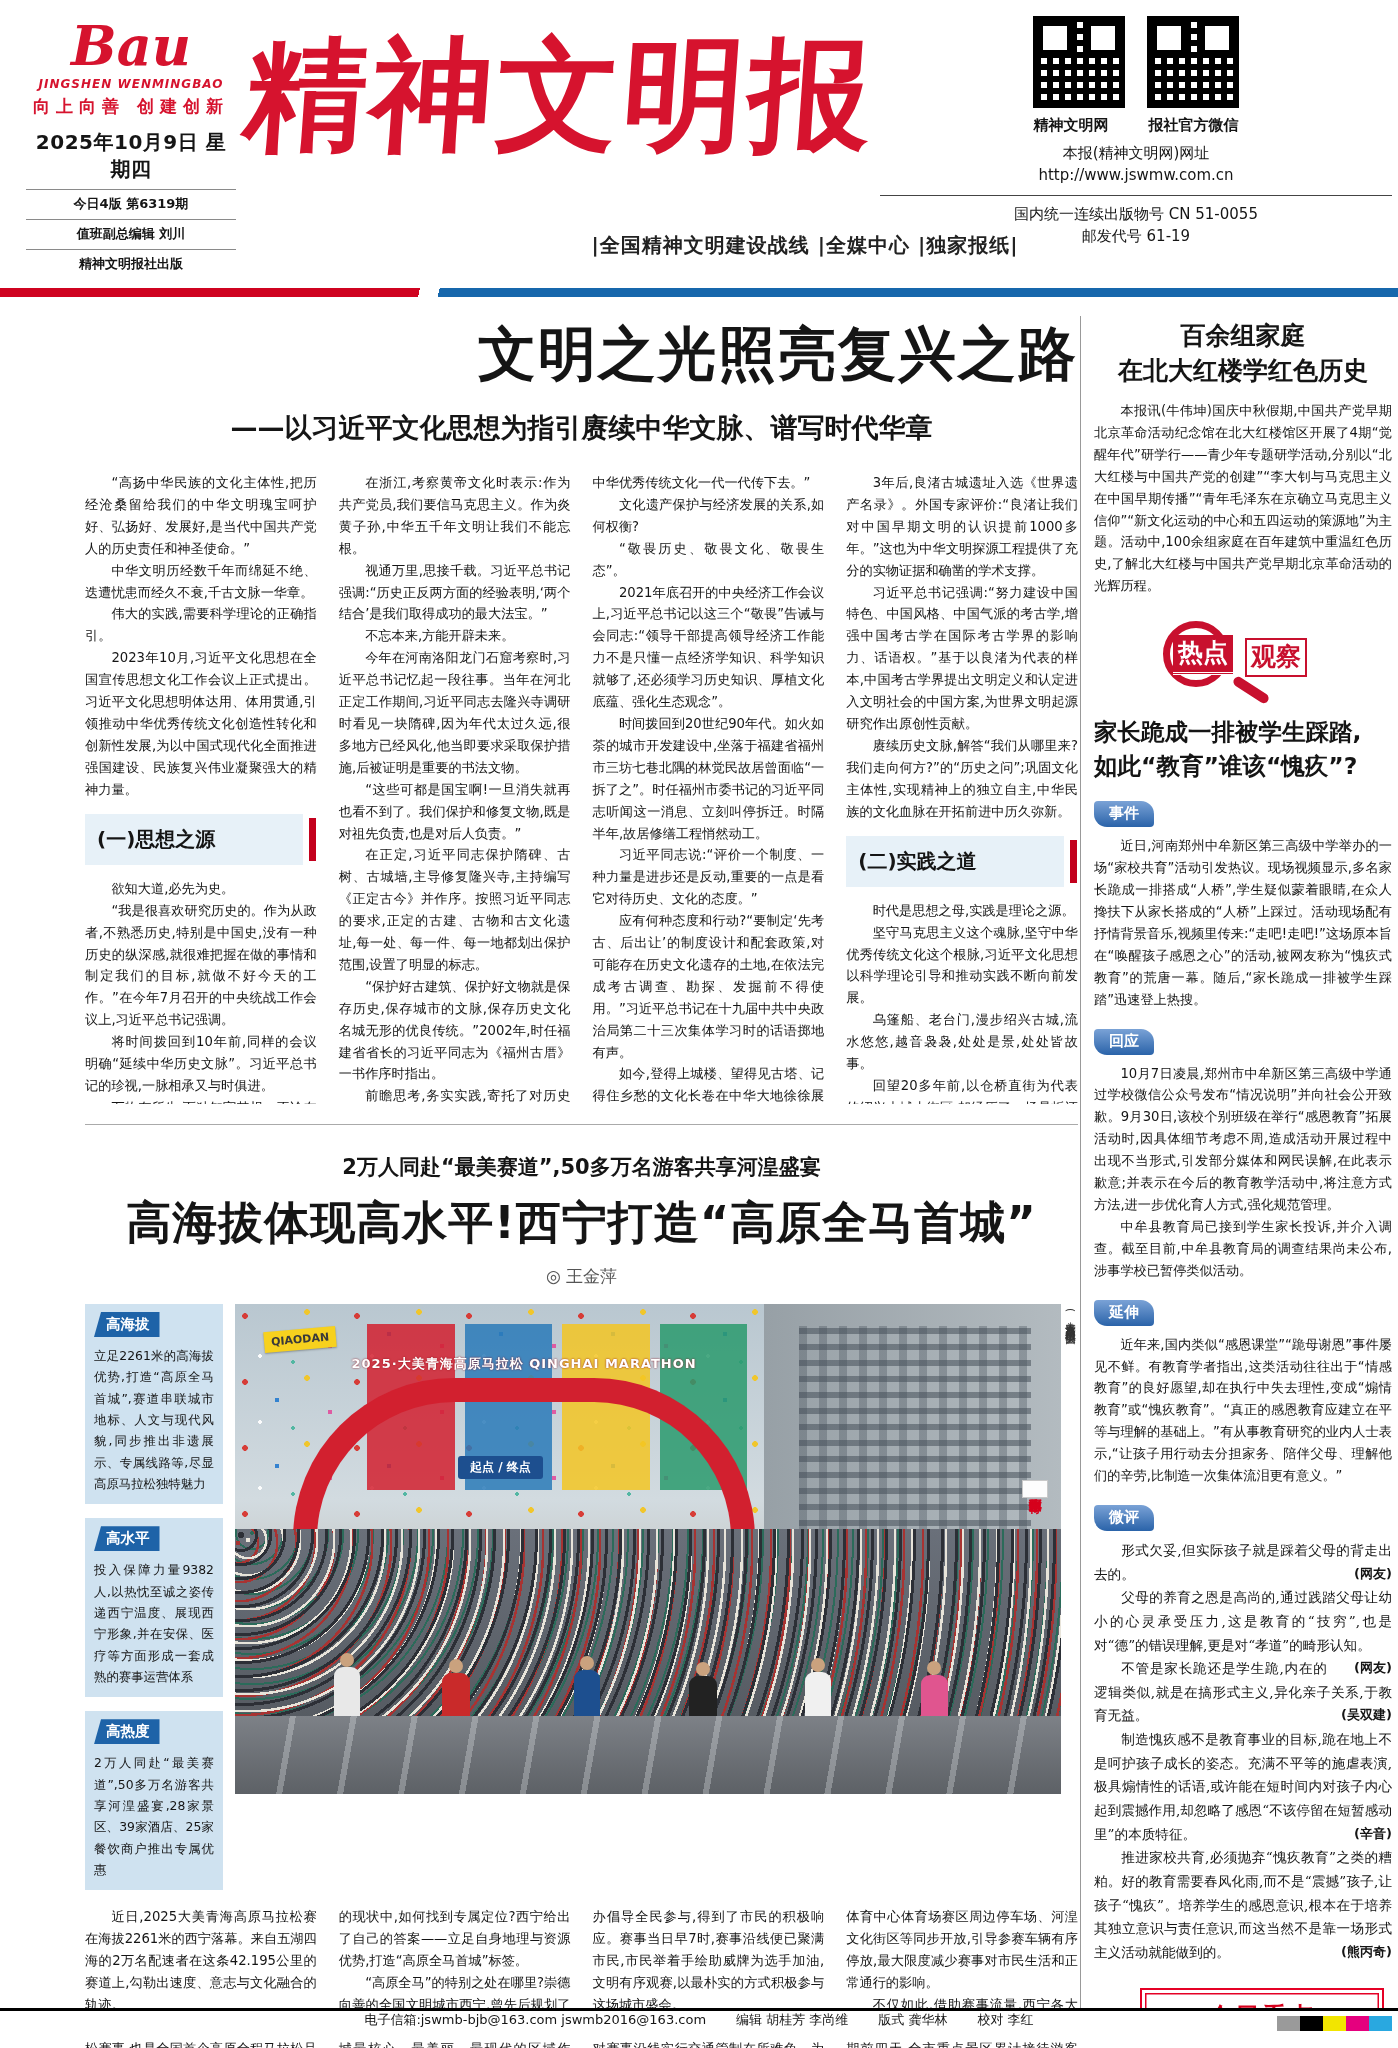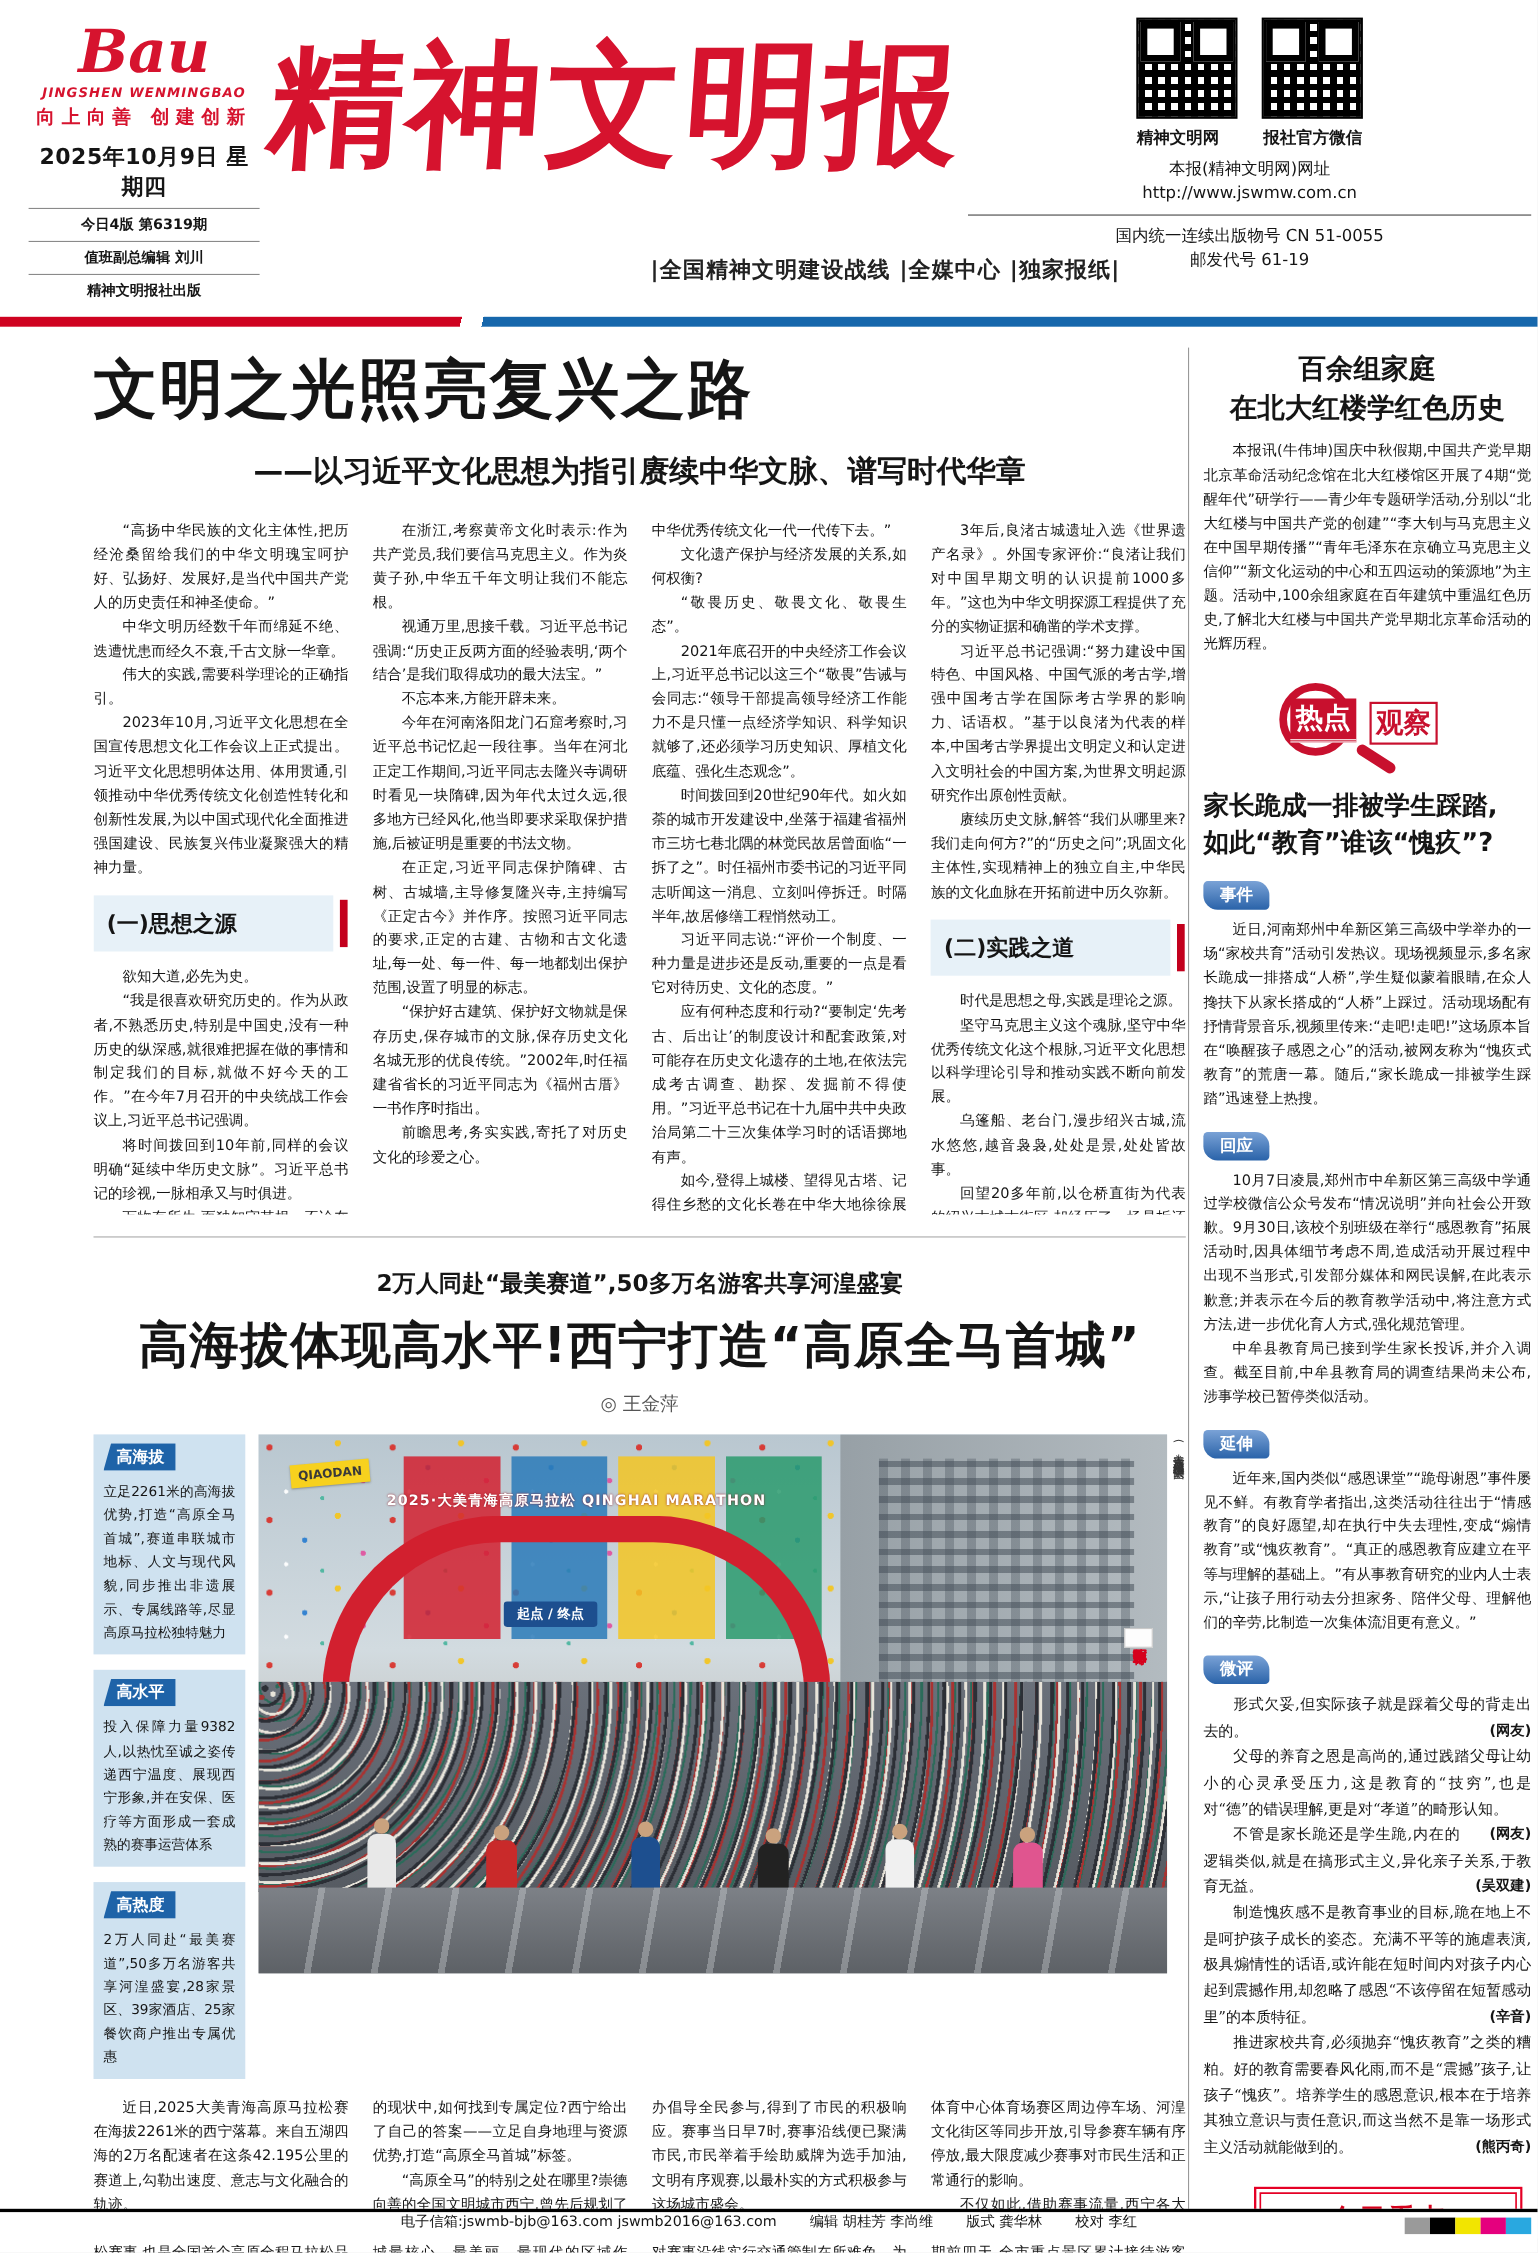--- a/index.html
+++ b/index.html
@@ -28,21 +28,21 @@
   .qr-labels { display:flex; justify-content:center; gap:40px; font-size:15px; font-weight:700; margin-top:8px; }
   .site-lines { text-align:center; font-size:15px; line-height:1.45; margin-top:8px; padding-bottom:8px; border-bottom:1px solid #444; }
   .issn-lines { text-align:center; font-size:15px; line-height:1.5; margin-top:7px; }
   .tagline { position:absolute; left:555px; top:232px; width:500px; text-align:center; font-size:20px;
              letter-spacing:1px; color:#222; font-weight:600; }
   .divider { position:absolute; left:0; top:288px; width:1398px; height:9px;
              background:linear-gradient(103deg,#cf0320 0 30%,#ffffff 30% 31.4%,#1667ac 31.4% 100%); }
 
   
   .main { position:absolute; left:85px; top:316px; width:993px; }
-  .a1-headline { font-size:58px; font-weight:900; text-align:left; letter-spacing:2px; }
+  .a1-headline { font-size:58px; font-weight:900; text-align:right; letter-spacing:2px; }
   .a1-sub { font-size:27px; font-weight:700; text-align:center; margin-top:16px; }
   .cols { display:flex; gap:22px; margin-top:26px; text-align:justify; }
   .a1-cols { height:632px; overflow:hidden; }
   .col { flex:1; font-size:13.2px; line-height:1.66; }
   .t-p { text-indent:2em; margin:0; }
   .t-pc { text-indent:0; margin:0; }
   .t-h { background:#e7f1f8; font-size:20px; font-weight:800; padding:9px 12px; margin:13px 14px 13px 0;
          position:relative; text-indent:0; }
   .t-h::after { content:""; position:absolute; right:-13px; top:4px; bottom:4px; width:7px; background:#c3001d; }
 
@@ -193,20 +193,21 @@
             <p class="t-p">“我是很喜欢研究历史的。作为从政者,不熟悉历史,特别是中国史,没有一种历史的纵深感,就很难把握在做的事情和制定我们的目标,就做不好今天的工作。”在今年7月召开的中央统战工作会议上,习近平总书记强调。</p>
             <p class="t-p">将时间拨回到10年前,同样的会议明确“延续中华历史文脉”。习近平总书记的珍视,一脉相承又与时俱进。</p>
             <p class="t-p">万物有所生,而独知守其根。不论在地方工作,还是在中央工作,习近平总书记始终有着深厚的历史感、责任感,在赓续历史文脉中推进文化创造,保护好中华民族精神生生不息的根脉。</p>
           </div>
         <div class="col">
 
         <p class="t-p">在浙江,考察黄帝文化时表示:作为共产党员,我们要信马克思主义。作为炎黄子孙,中华五千年文明让我们不能忘根。</p>
             <p class="t-p">视通万里,思接千载。习近平总书记强调:“历史正反两方面的经验表明,‘两个结合’是我们取得成功的最大法宝。”</p>
             <p class="t-p">不忘本来,方能开辟未来。</p>
             <p class="t-p">今年在河南洛阳龙门石窟考察时,习近平总书记忆起一段往事。当年在河北正定工作期间,习近平同志去隆兴寺调研时看见一块隋碑,因为年代太过久远,很多地方已经风化,他当即要求采取保护措施,后被证明是重要的书法文物。</p>
+            <p class="t-p">“这些可都是国宝啊!一旦消失就再也看不到了。我们保护和修复文物,既是对祖先负责,也是对后人负责。”</p>
             <p class="t-p">在正定,习近平同志保护隋碑、古树、古城墙,主导修复隆兴寺,主持编写《正定古今》并作序。按照习近平同志的要求,正定的古建、古物和古文化遗址,每一处、每一件、每一地都划出保护范围,设置了明显的标志。</p>
             <p class="t-p">“保护好古建筑、保护好文物就是保存历史,保存城市的文脉,保存历史文化名城无形的优良传统。”2002年,时任福建省省长的习近平同志为《福州古厝》一书作序时指出。</p>
             <p class="t-p">前瞻思考,务实实践,寄托了对历史文化的珍爱之心。</p>
           </div>
         <div class="col">
 
         <p class="t-pc">中华优秀传统文化一代一代传下去。”</p>
             <p class="t-p">文化遗产保护与经济发展的关系,如何权衡?</p>
             <p class="t-p">“敬畏历史、敬畏文化、敬畏生态”。</p>
             <p class="t-p">2021年底召开的中央经济工作会议上,习近平总书记以这三个“敬畏”告诫与会同志:“领导干部提高领导经济工作能力不是只懂一点经济学知识、科学知识就够了,还必须学习历史知识、厚植文化底蕴、强化生态观念”。</p>

